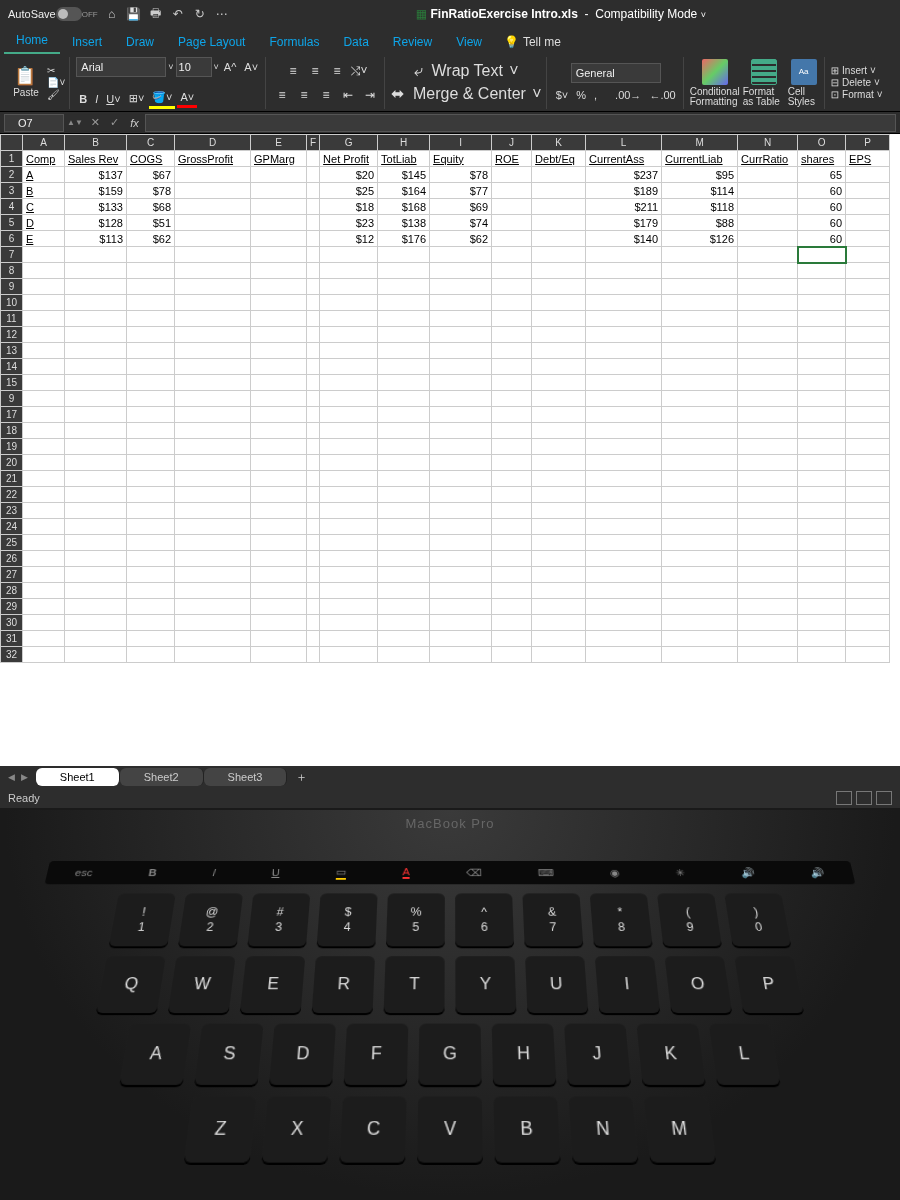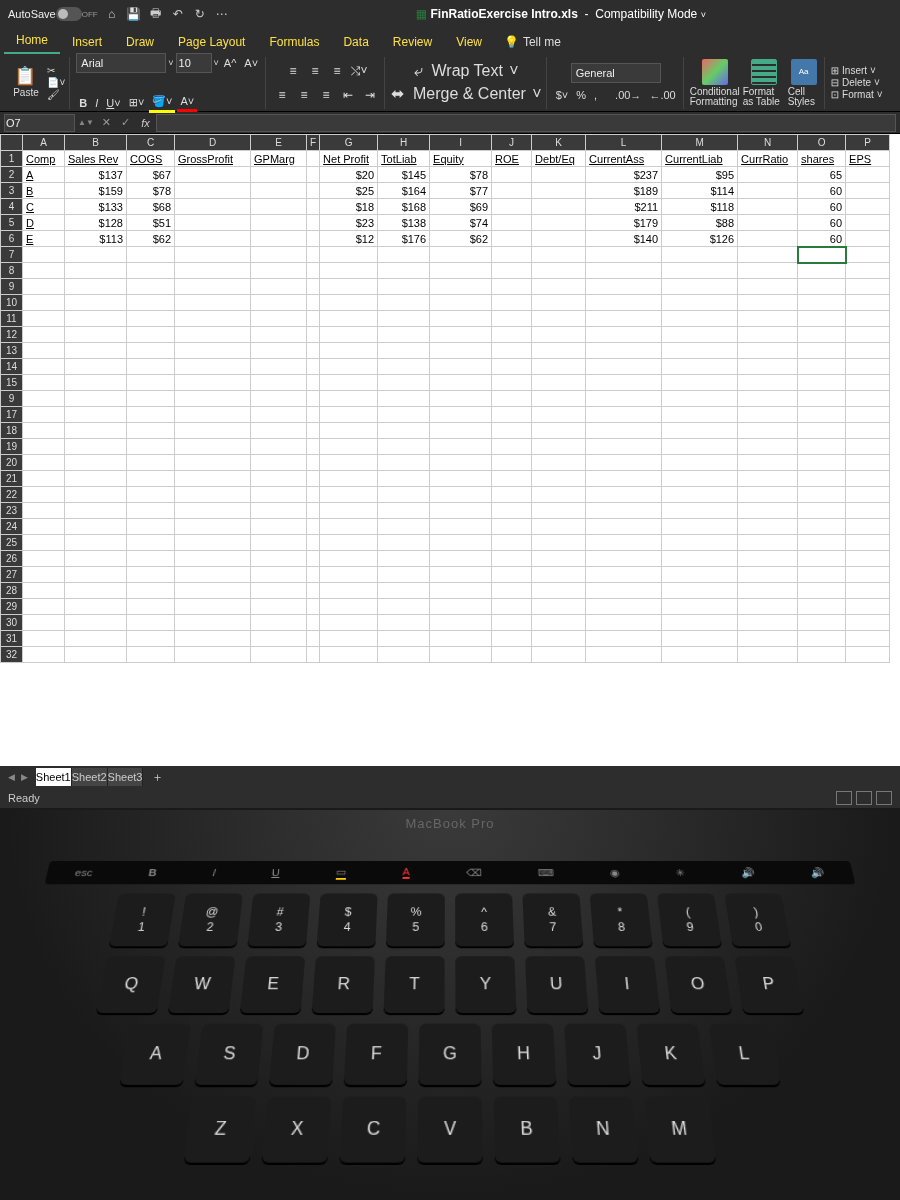--- a/index.html
+++ b/index.html
@@ -9,21 +9,21 @@
   .titlebar { background: #2d2d2d; color: #eee; height: 28px; display: flex; align-items: center; padding: 0 8px; font-size: 11px; }
   .titlebar-left { display: flex; align-items: center; gap: 6px; }
   .autosave { display: flex; align-items: center; }
   .toggle-pill { width: 26px; height: 14px; background: #555; border-radius: 7px; position: relative; }
   .toggle-pill::after { content: ""; width: 10px; height: 10px; background: #bbb; border-radius: 50%; position: absolute; left: 2px; top: 2px; }
   .qat-icon { width: 16px; height: 16px; display: flex; align-items: center; justify-content: center; color: #ccc; font-size: 12px; }
   .titlebar-center { flex: 1; text-align: center; font-size: 12px; color: #fff; }
   
   
   .ribbon-tabs { background: #2d2d2d; height: 26px; display: flex; align-items: flex-end; padding-left: 4px; }
-  .tab { color: #fde047; font-size: 12px; padding: 5px 12px; cursor: pointer; }
+  .tab { color: #0ea5e9; font-size: 12px; padding: 5px 12px; cursor: pointer; }
   .tab.active { border-bottom: 2px solid #4a8; }
   .tellme { display: flex; align-items: center; gap: 4px; color: #ddd; font-size: 12px; padding: 5px 10px; }
   
   
   .ribbon { background: #2d2d2d; height: 58px; display: flex; align-items: center; padding: 0 4px; gap: 2px; color: #ddd; border-bottom: 1px solid #000; }
   .group { display: flex; align-items: center; gap: 3px; padding: 0 4px; border-right: 1px solid #444; height: 52px; }
   .group-vert { display: flex; flex-direction: column; gap: 2px; font-size: 10px; align-items: center; justify-content: center; }
   .paste-btn { width: 36px; text-align: center; font-size: 10px; }
   .paste-btn .icon { font-size: 18px; line-height: 18px; }
   .mini-btns { display: flex; flex-direction: column; gap: 1px; font-size: 10px; }
@@ -34,40 +34,40 @@
   .numfmt { background: #3a3a3a; border: 1px solid #555; color: #eee; font-size: 11px; height: 20px; width: 90px; padding: 0 4px; }
   .rbn-icon { width: 20px; height: 20px; display: flex; align-items: center; justify-content: center; font-size: 12px; }
   .cond-icon { width: 26px; height: 26px; background: linear-gradient(135deg,#e66,#6c6,#66e); border-radius: 2px; }
   .table-icon { width: 26px; height: 26px; background: repeating-linear-gradient(#4a8,#4a8 4px,#2d2d2d 4px,#2d2d2d 6px); border: 1px solid #4a8; border-radius: 2px; }
   .styles-icon { width: 26px; height: 26px; background: #47a; border-radius: 2px; display:flex;align-items:center;justify-content:center;font-size:8px;color:#fff; }
   .right-btns { font-size: 10px; display: flex; flex-direction: column; gap: 1px; padding-left: 4px; }
   .right-btns div { display: flex; align-items: center; gap: 3px; }
   
   
   .formula-bar { background: #2d2d2d; height: 22px; display: flex; align-items: center; padding: 0 4px; border-bottom: 1px solid #000; }
-  .name-box { width: 71px; background: #3a3a3a; color: #eee; font-size: 11px; height: 18px; border: 1px solid #555; padding: 0 1px; }
+  .name-box { width: 60px; background: #3a3a3a; color: #eee; font-size: 11px; height: 18px; border: 1px solid #555; padding: 0 13px; }
   .fb-btn { color: #999; font-size: 11px; padding: 0 5px; }
   .fx { font-style: italic; color: #ccc; font-size: 11px; padding: 0 6px; }
   
   
   .grid-wrap { position: relative; background: #fff; height: 632px; overflow: hidden; }
   table.grid { border-collapse: collapse; table-layout: fixed; font-size: 11px; color: #000; }
   table.grid th, table.grid td { border: 1px solid #ccc; height: 16px; padding: 0 3px; overflow: hidden; white-space: nowrap; }
   table.grid th { background: #3a3a3a; color: #ddd; font-weight: normal; text-align: center; font-size: 10px; }
   table.grid th.rowh { width: 22px; background: #3a3a3a; }
   table.grid td { text-align: right; background: #fff; }
   table.grid td.lt { text-align: left; text-decoration: underline; }
   .col-A{width:42px}.col-B{width:62px}.col-C{width:48px}.col-D{width:76px}.col-E{width:56px}.col-F{width:12px}.col-G{width:58px}.col-H{width:52px}.col-I{width:62px}.col-J{width:40px}.col-K{width:54px}.col-L{width:76px}.col-M{width:76px}.col-N{width:60px}.col-O{width:48px}.col-P{width:44px}
   .active-cell { outline: 2px solid #2a7a3a; outline-offset: -1px; }
   
   
   .sheet-tabs { background: #2d2d2d; height: 22px; display: flex; align-items: center; padding: 0 6px; gap: 0; color: #ccc; font-size: 11px; }
   .sheet-nav { display: flex; gap: 2px; margin-right: 6px; }
   .sheet-nav span { font-size: 9px; color: #888; padding: 0 2px; }
-  .sheet-tab { background: #444; padding: 3px 0; border-right: 1px solid #222; cursor: pointer; }
+  .sheet-tab { background: #444; padding: 3px 24px; border-right: 1px solid #222; cursor: pointer; border-radius: 6px; }
   .sheet-tab.active { background: #fff; color: #000; }
   .add-sheet { padding: 3px 8px; font-size: 12px; }
   
   
   .status-bar { background: #2d2d2d; height: 20px; display: flex; align-items: center; justify-content: space-between; padding: 0 8px; color: #ccc; font-size: 11px; }
   .view-icons { display: flex; gap: 4px; }
   .view-icons span { width: 16px; height: 14px; border: 1px solid #777; display: inline-block; }
   
   
   .laptop-body { position: absolute; top: 810px; left: 0; right: 0; bottom: 0; background: radial-gradient(ellipse at 50% 0%, #3a3a3a, #1a1a1a 70%); }
@@ -125,21 +125,21 @@
     <div class="paste-btn group-vert">
       <div class="icon">📋</div>
       <div>Paste</div>
     </div>
     <div class="mini-btns">
       <span>✂</span>
       <span>📄˅</span>
       <span>🖌</span>
     </div>
   </div>
-  <div class="group" style="flex-direction:column;align-items:flex-start;justify-content:center;gap:20px">
+  <div class="group" style="flex-direction:column;align-items:flex-start;gap:12px">
     <div class="small-row">
       <input class="font-name" value="Arial" style="">
       <span style="font-size:9px">˅</span>
       <input class="font-size" value="10" style="">
       <span style="font-size:9px">˅</span>
       <span class="ribbon-btn">A^</span>
       <span class="ribbon-btn">A˅</span>
     </div>
     <div class="small-row">
       <span class="ribbon-btn"><b>B</b></span>

